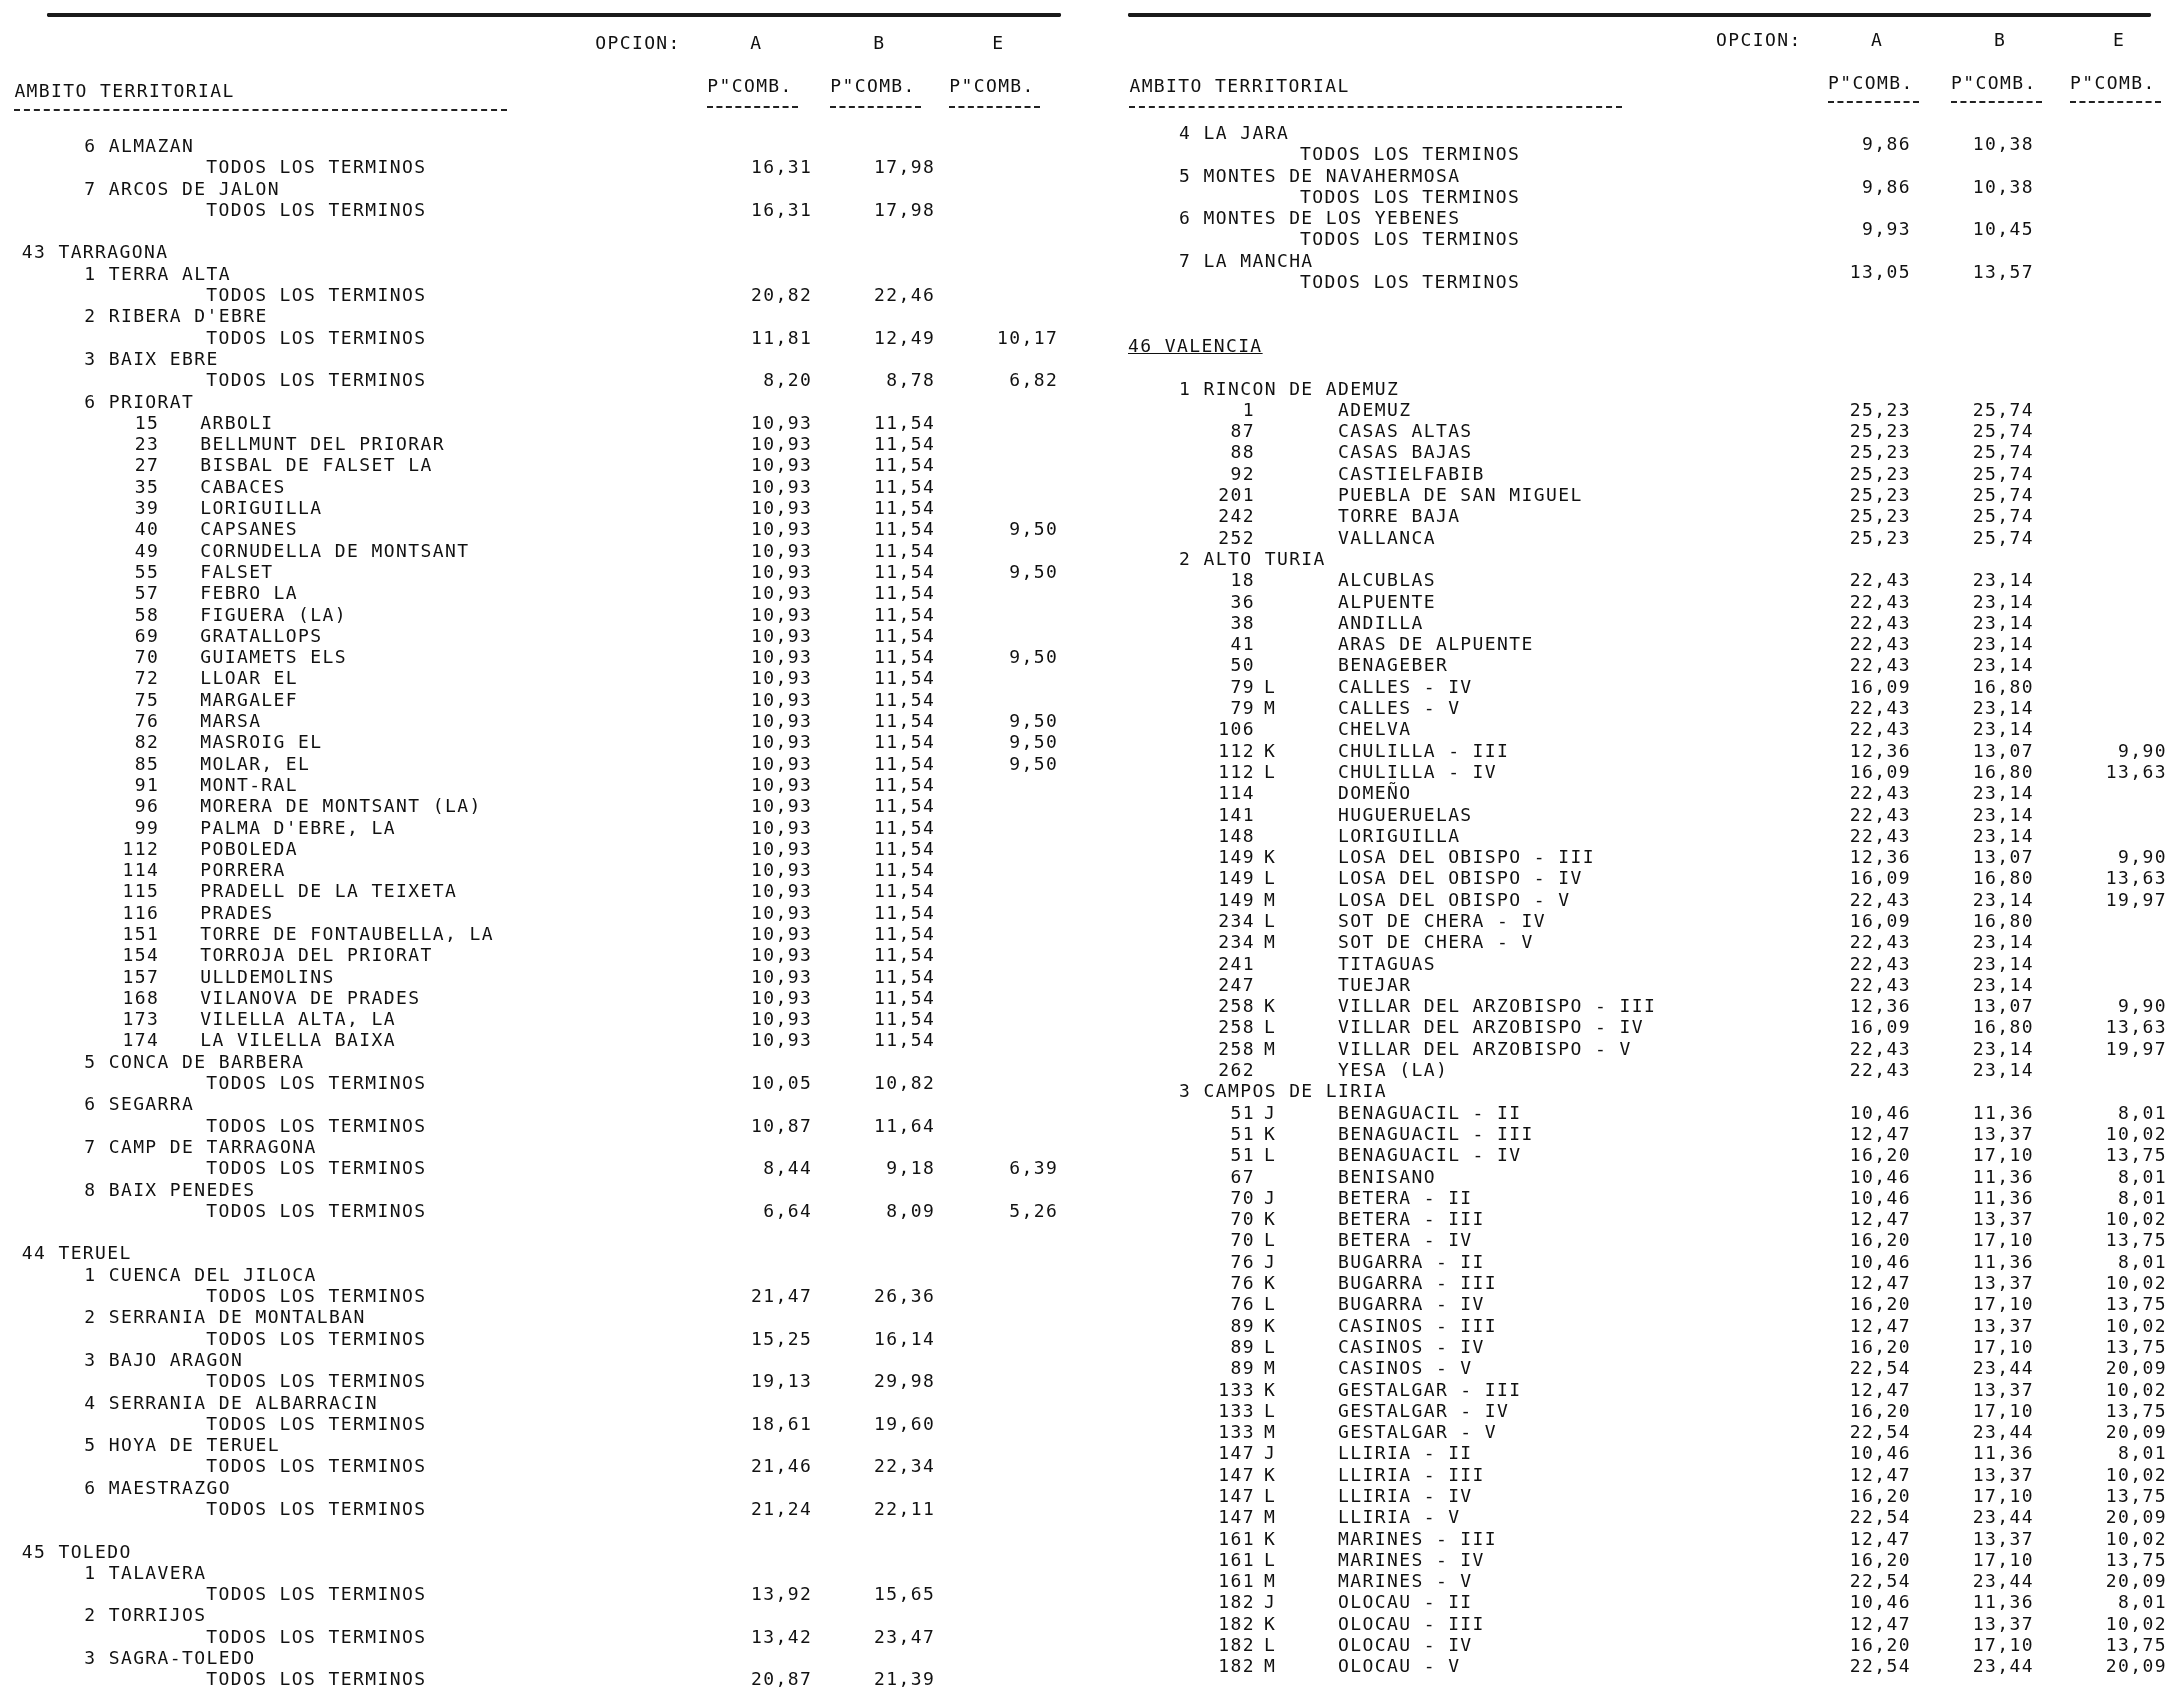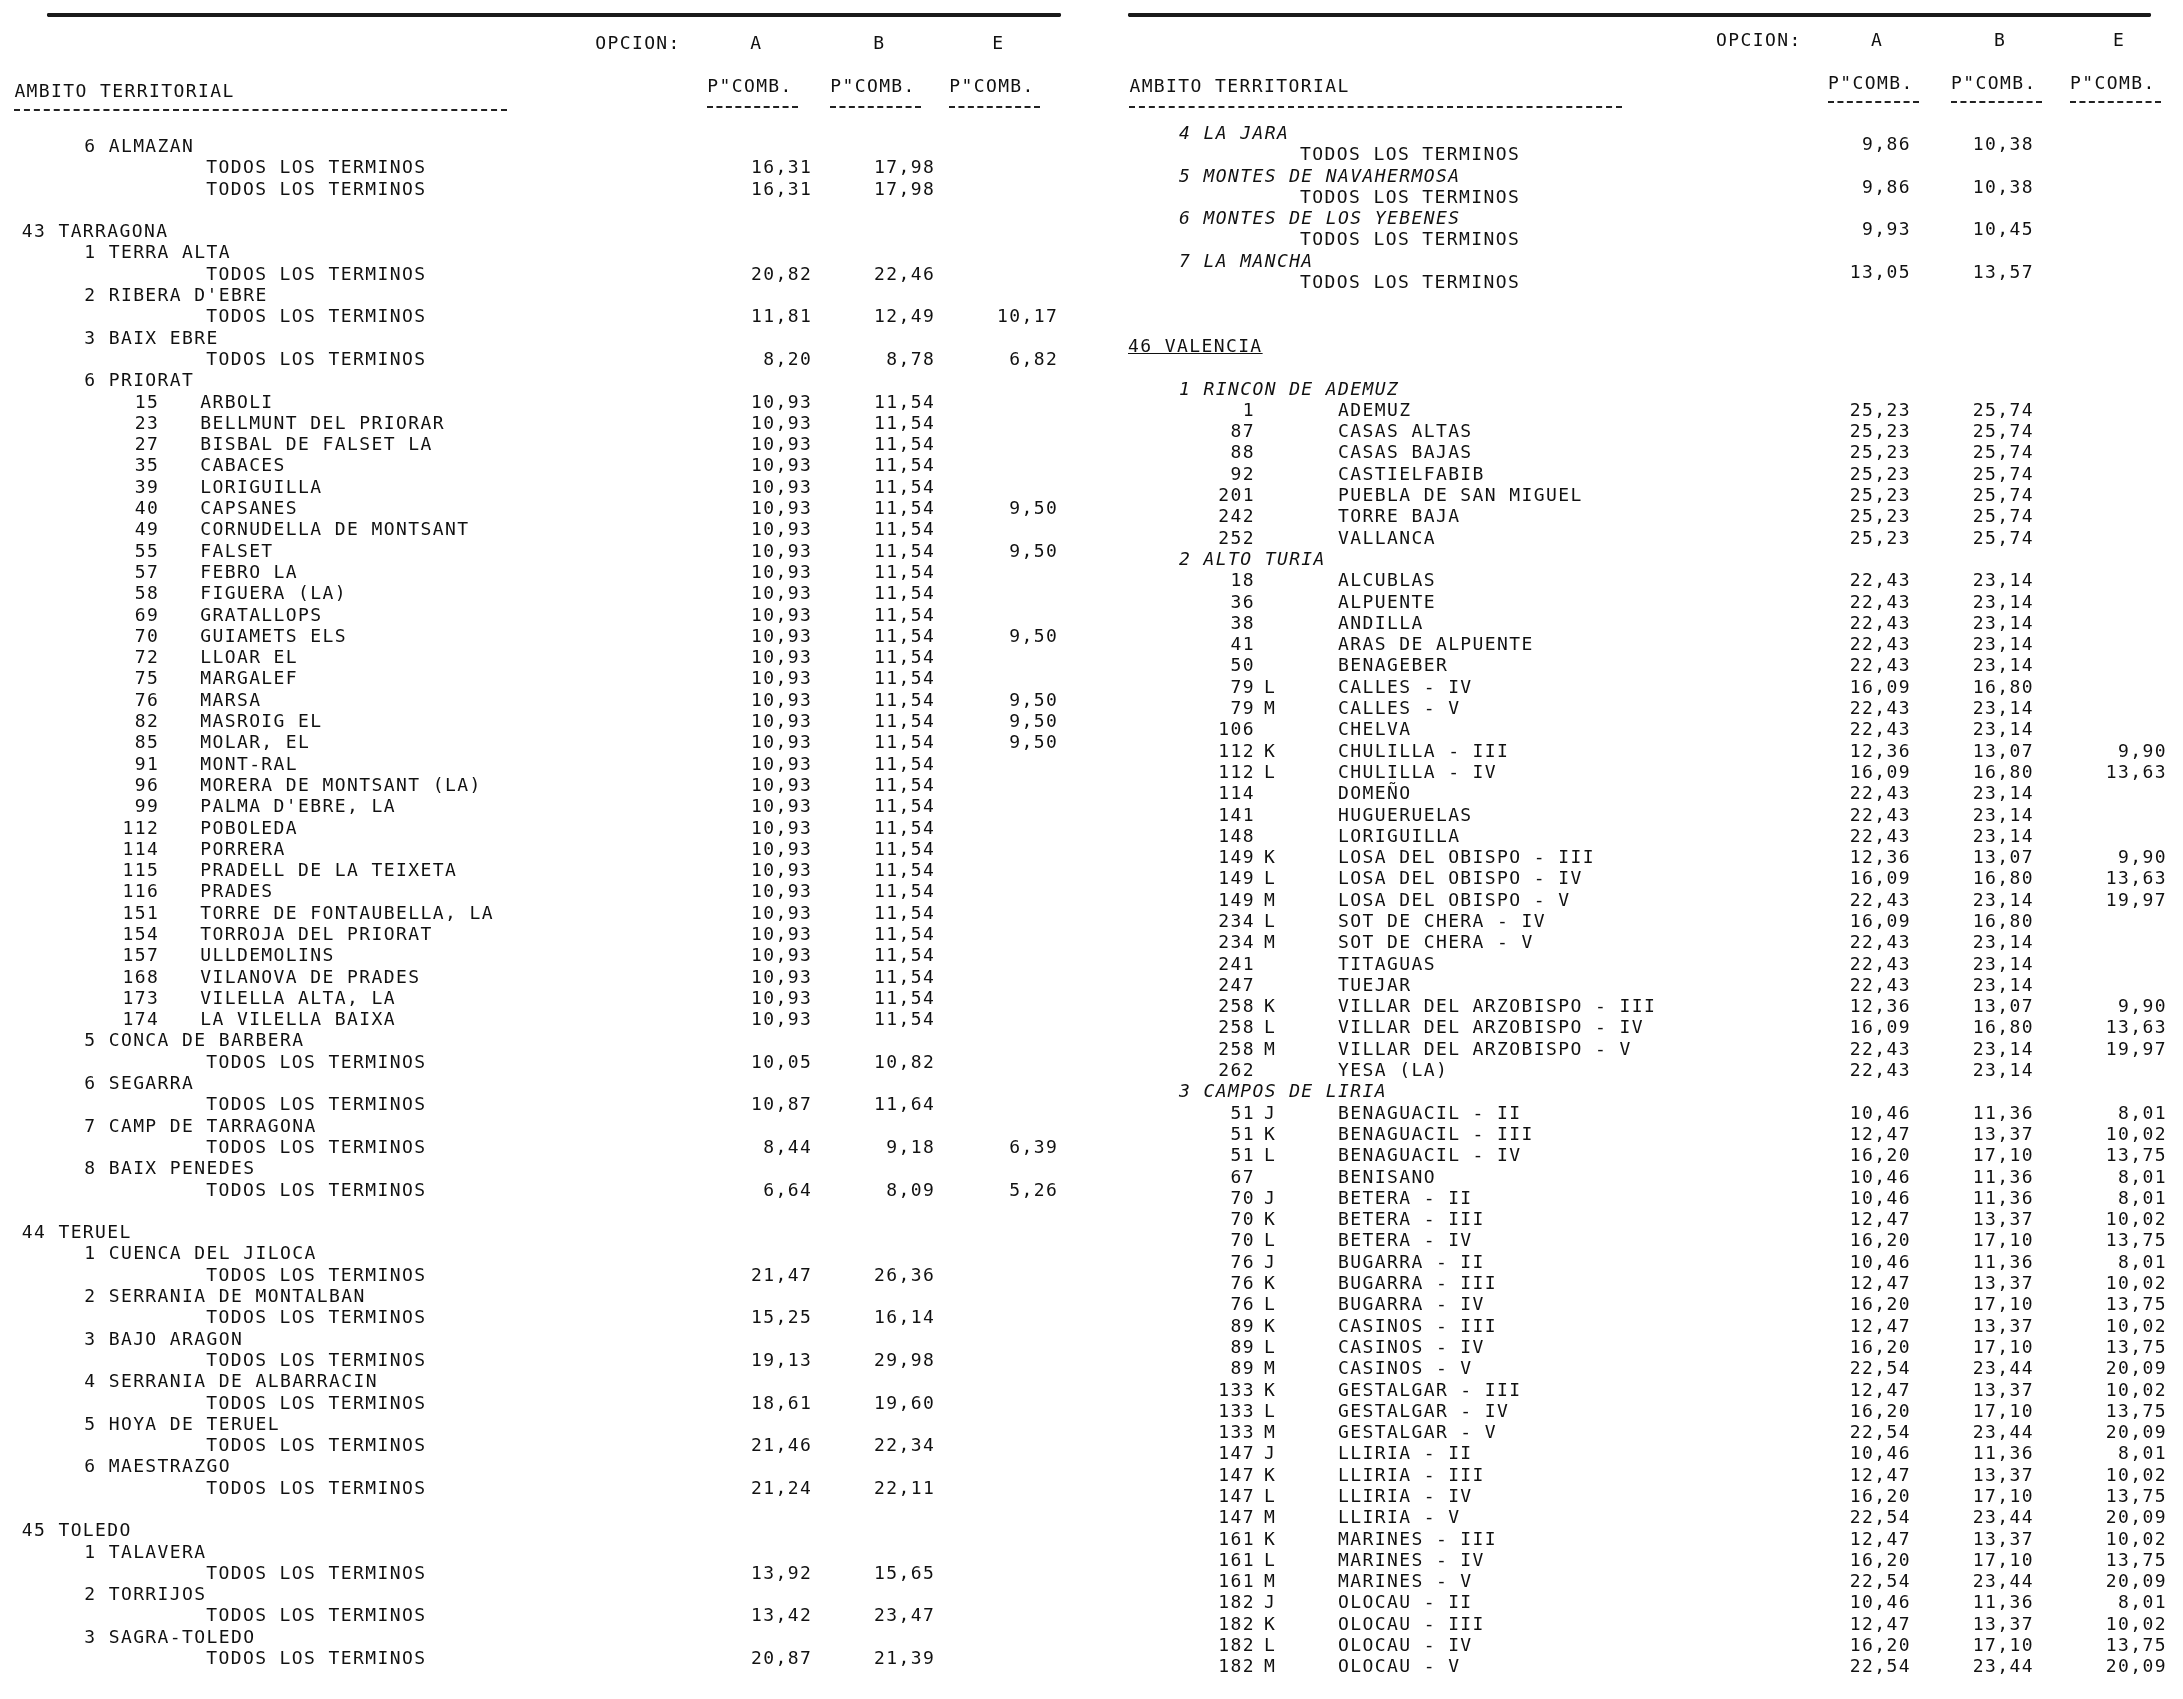--- a/index.html
+++ b/index.html
@@ -36,21 +36,21 @@
   .prov{left:14.5px;}
   .com{left:77px;}
   .todos{left:199px;}
   .code{left:87px;width:65px;text-align:right;}
   .zone{left:161px;}
   .mun{left:193px;}
   .vA{left:696px;width:109px;text-align:right;}
   .vB{left:819px;width:109px;text-align:right;}
   .vE{left:942px;width:109px;text-align:right;}
   #right .prov{left:0px;text-decoration:underline;}
-  #right .com{left:51px;font-style:italic;}
+  #right .com{left:51px;}
   #right .todos{left:172px;}
   #right .code{left:51px;width:76px;}
   #right .zone{left:136px;}
   #right .mun{left:172px;margin-left:38px;}
   #right .vA{left:674px;}
   #right .vB{left:797px;}
   #right .vE{left:930px;}
   .row.shift span.vA,.row.shift span.vB,.row.shift span.vE{top:-10px;}
 </style>
 </head>
@@ -66,20 +66,21 @@
   <span class="hdr pc1">P"COMB.</span>
   <span class="hdr pc2">P"COMB.</span>
   <span class="hdr pc3">P"COMB.</span>
   <div class="dash d-amb"></div>
   <div class="dash d1"></div>
   <div class="dash d2"></div>
   <div class="dash d3"></div>
   <div class="rows">
       <div class="row"><span class="com">6 ALMAZAN</span></div>
       <div class="row"><span class="todos">TODOS LOS TERMINOS</span><span class="vA">16,31</span><span class="vB">17,98</span><span class="vE"></span></div>
+      <div class="row"><span class="com">7 ARCOS DE JALON</span></div>
       <div class="row"><span class="todos">TODOS LOS TERMINOS</span><span class="vA">16,31</span><span class="vB">17,98</span><span class="vE"></span></div>
       <div class="row"></div>
       <div class="row"><span class="prov">43 TARRAGONA</span></div>
       <div class="row"><span class="com">1 TERRA ALTA</span></div>
       <div class="row"><span class="todos">TODOS LOS TERMINOS</span><span class="vA">20,82</span><span class="vB">22,46</span><span class="vE"></span></div>
       <div class="row"><span class="com">2 RIBERA D'EBRE</span></div>
       <div class="row"><span class="todos">TODOS LOS TERMINOS</span><span class="vA">11,81</span><span class="vB">12,49</span><span class="vE">10,17</span></div>
       <div class="row"><span class="com">3 BAIX EBRE</span></div>
       <div class="row"><span class="todos">TODOS LOS TERMINOS</span><span class="vA">8,20</span><span class="vB">8,78</span><span class="vE">6,82</span></div>
       <div class="row"><span class="com">6 PRIORAT</span></div>

